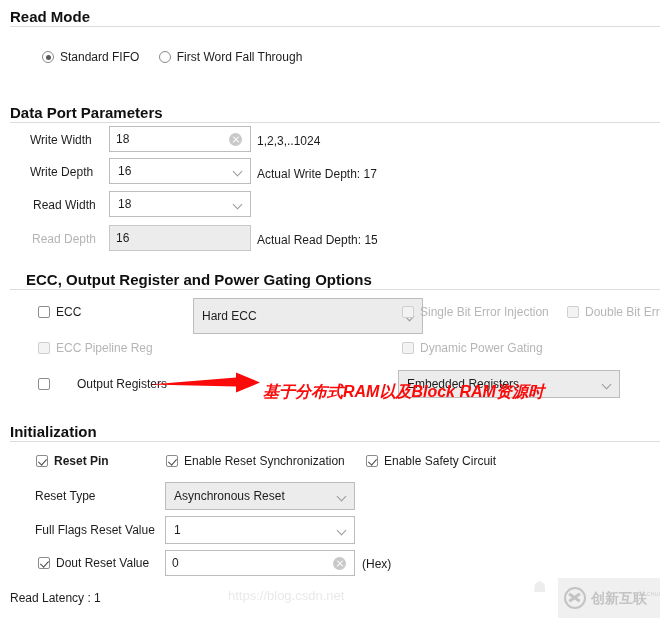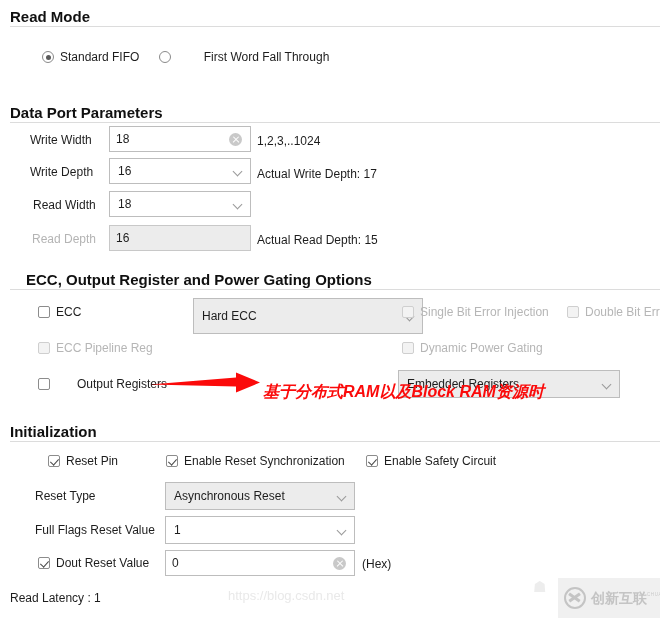--- a/index.html
+++ b/index.html
@@ -228,21 +228,21 @@
 <div class="page">
 
   <div class="section-head" style="top:8px;">Read Mode</div>
   <div class="divider" style="top:26px;"></div>
 
   <div class="radio-row" style="top:50px; left:42px;">
     <span class="radio checked">
       <span class="dot"></span>
       <span>Standard FIFO</span>
     </span>
-    <span class="radio" style="margin-left:16px;gap:27px;">
+    <span class="radio" style="margin-left:16px;">
       <span class="dot"></span>
       <span>First Word Fall Through</span>
     </span>
   </div>
 
   <div class="section-head" style="top:104px;">Data Port Parameters</div>
   <div class="divider" style="top:122px;"></div>
 
   <div class="lbl" style="top:133px; left:30px;">Write Width</div>
   <div class="field" style="top:126px; left:109px; width:142px; height:26px;">
@@ -314,21 +314,21 @@
   </div>
 
   <svg class="arrow-svg" style="left:150px; top:372px;" width="112" height="22" viewBox="0 0 112 22">
     <path d="M0 12.5 L86 5.5 L86 0.5 L110 10.5 L86 20.5 L86 14.5 Z" fill="#fb0a0a"></path>
   </svg>
   <div class="annot-text" style="left:263px; top:382px;font-style:italic;">基于分布式RAM以及Block RAM资源时</div>
 
   <div class="section-head" style="top:423px;">Initialization</div>
   <div class="divider" style="top:441px;"></div>
 
-  <div class="cb checked" style="top:454px; left:48px;">
+  <div class="cb checked" style="top:454px; left:36px;font-weight:bold;">
     <span class="box"></span>
     <span>Reset Pin</span>
   </div>
 
   <div class="cb checked" style="top:454px; left:166px;">
     <span class="box"></span>
     <span>Enable Reset Synchronization</span>
   </div>
 
   <div class="cb checked" style="top:454px; left:366px;">

